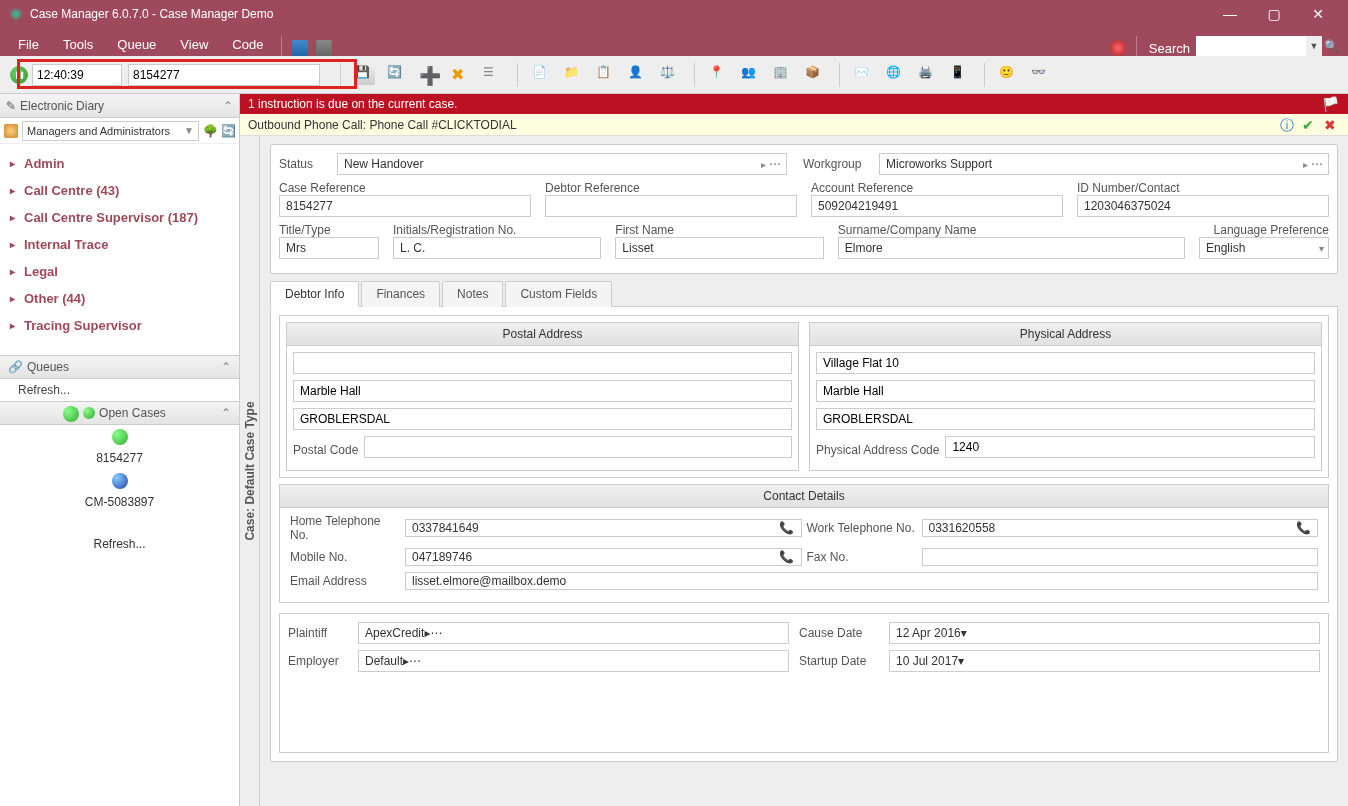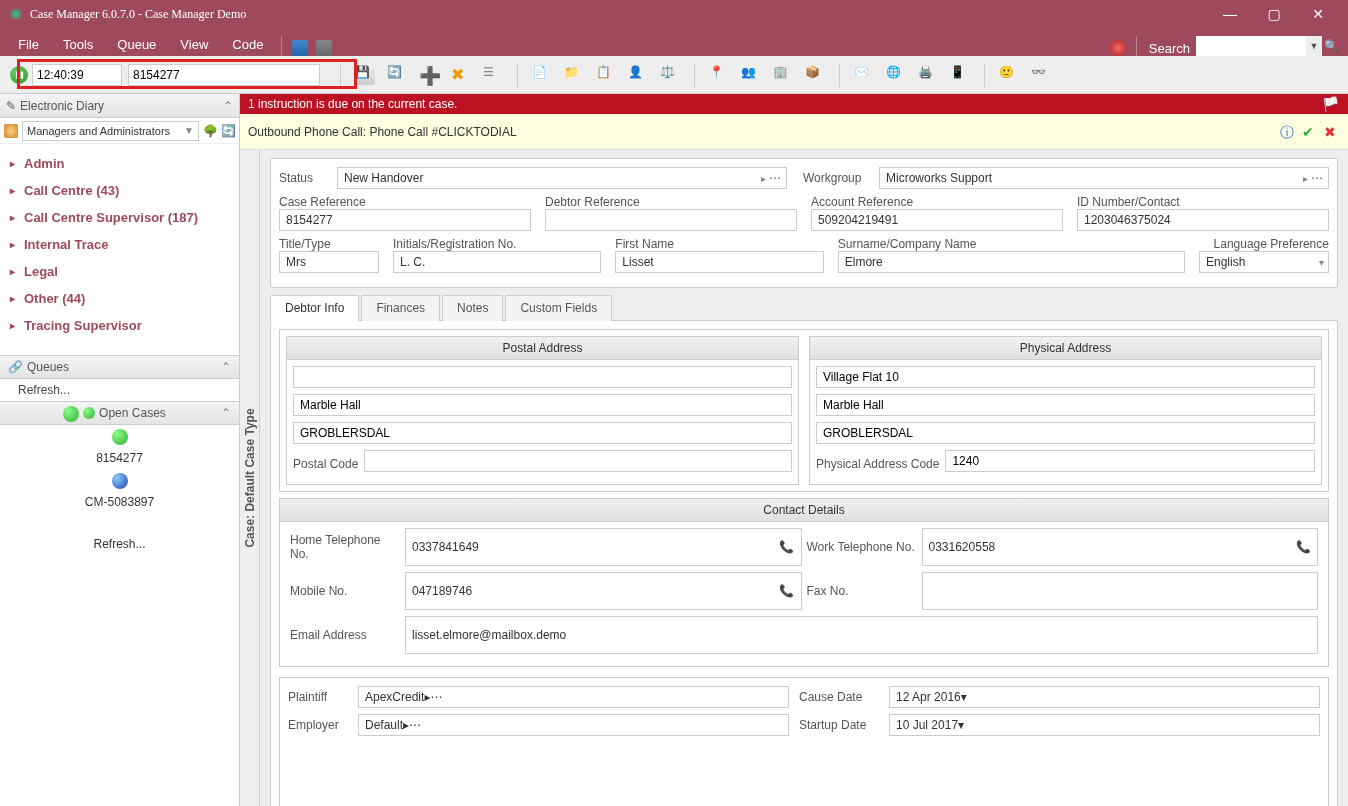--- a/index.html
+++ b/index.html
@@ -1,21 +1,21 @@
 <!DOCTYPE html>
 <html><head>
 <meta charset="utf-8">
 <style>
 * { box-sizing: border-box; margin: 0; padding: 0; font-family: "Segoe UI", Tahoma, sans-serif; }
 body { width: 1348px; height: 806px; background: #e8e8e8; overflow: hidden; font-size: 12px; color: #333; }
 
 
 .titlebar { height: 28px; background: #9e4a5c; color: #fff; display: flex; align-items: center; padding: 0 8px; }
 .titlebar .logo { width: 16px; height: 16px; background: radial-gradient(circle,#4a8 20%,#9e4a5c 60%); border-radius: 50%; margin-right: 6px; }
-.titlebar .title { flex: 1; font-size: 12px; font-family: Liberation Serif, serif; }
+.titlebar .title { flex: 1; font-size: 12px; }
 .titlebar .winbtn { width: 44px; height: 28px; display: flex; align-items: center; justify-content: center; color: #fff; font-size: 14px; }
 
 
 .menubar { height: 28px; background: #9e4a5c; color: #fff; display: flex; align-items: flex-end; padding: 0 6px; gap: 0; }
 .menubar .mitem { padding: 4px 12px; font-size: 13px; }
 .menubar .sep { width: 1px; height: 20px; background: rgba(255,255,255,0.3); margin: 0 6px; }
 .menubar .spacer { flex: 1; }
 .menubar .searchlbl { margin: 0 6px; font-weight: normal; font-size: 13px;}
 .menubar input { height: 20px; width: 110px; border: none; padding: 0 4px; font-size: 12px; }
 .menubar .miconsvg { width:16px; height:16px; margin:0 4px; display:inline-block;}
@@ -28,21 +28,21 @@
 .toolrow input.time { width: 90px; height: 22px; border:1px solid #ccc; background:#fff; margin-left:4px; padding:0 4px; font-size:12px;}
 .toolrow input.caseno { width: 192px; height:22px; border:1px solid #ccc; background:#fff; margin-left:6px; padding:0 4px; font-size:12px;}
 .toolrow .ticons { display:flex; gap:12px; margin-left:18px; align-items:center;}
 .toolrow .vsep { width:1px; height:24px; background:#ccc; margin:0 2px;}
 
 
 .alertstrip { height:20px; background:#b12; color:#fff; display:flex; align-items:center; padding:0 8px; font-size:12px; position:relative;}
 .alertstrip .aicon{ margin-left:auto; font-size:14px;}
 
 
-.yellowbar { height:36px; background:#fdfde0; border-bottom:1px solid #ddd; display:flex; align-items:center; padding:0 8px; font-size:12px; color:#333;}
+.yellowbar { height:22px; background:#fdfde0; border-bottom:1px solid #ddd; display:flex; align-items:center; padding:0 8px; font-size:12px; color:#333;}
 .yellowbar .spacer{flex:1;}
 .yellowbar .yicon{width:16px;height:16px;margin-left:6px;}
 
 
 .main { display:flex; height: calc(806px - 28px - 28px - 38px); }
 .leftcol { width: 240px; background:#fff; border-right:1px solid #ccc; display:flex; flex-direction:column; }
 .leftcol .panelhdr { height:24px; background:linear-gradient(#f4f4f4,#e4e4e4); border-bottom:1px solid #ccc; display:flex; align-items:center; padding:0 6px; font-size:12px; color:#555;}
 .leftcol .panelhdr .chev{margin-left:auto; color:#888;}
 .leftcol .filterrow{ height:26px; display:flex; align-items:center; border-bottom:1px solid #eee; padding:0 4px; gap:4px;}
 .leftcol .filterrow .combo{ flex:1; height:20px; border:1px solid #ccc; background:#fff; display:flex; align-items:center; padding:0 4px; font-size:11px;}
@@ -81,21 +81,21 @@
 .subpanel .half .sbody{ padding:6px;}
 .subpanel .half input{ width:100%; height:22px; border:1px solid #ccc; margin-bottom:6px; padding:0 6px; font-size:12px;}
 .pcrow{display:flex; align-items:center; gap:6px;}
 .pcrow input{flex:1;}
 
 .contactpanel{ border:1px solid #ccc; background:#fff; }
 .contactpanel .chdr{background:linear-gradient(#f0f0f0,#e0e0e0); text-align:center; padding:4px; font-size:12px; border-bottom:1px solid #ccc; font-weight:500;}
 .contactpanel .cbody{padding:6px 10px;}
 .crow{display:flex; align-items:center; gap:5px; margin-bottom:6px;}
 .crow .clbl{ width:110px; font-size:12px; color:#555;}
-.crow .cfield{ flex:1; height:38px; border:1px solid #ccc; padding:8px 6px; font-size:12px; display:flex; align-items:center; position:relative;}
+.crow .cfield{ flex:1; height:18px; border:1px solid #ccc; padding:8px 6px; font-size:12px; display:flex; align-items:center; position:relative;}
 .crow .cfield .phone{position:absolute; right:6px; font-size:12px;}
 
 .bottompanel{ border:1px solid #ccc; background:#fff; padding:8px; margin-top:10px; min-height:140px;}
 .brow{display:flex; gap:10px; align-items:center; margin-bottom:6px;}
 .brow .blbl{font-size:12px; color:#555; width:60px;}
 .brow .bfield{flex:1; height:22px; border:1px solid #ccc; padding:0 6px; font-size:12px; display:flex; align-items:center; position:relative;}
 .brow .blbl2{font-size:12px; color:#555; width:80px;}
 
 
 .sqicon{width:20px;height:20px;display:inline-block;border-radius:2px;}

